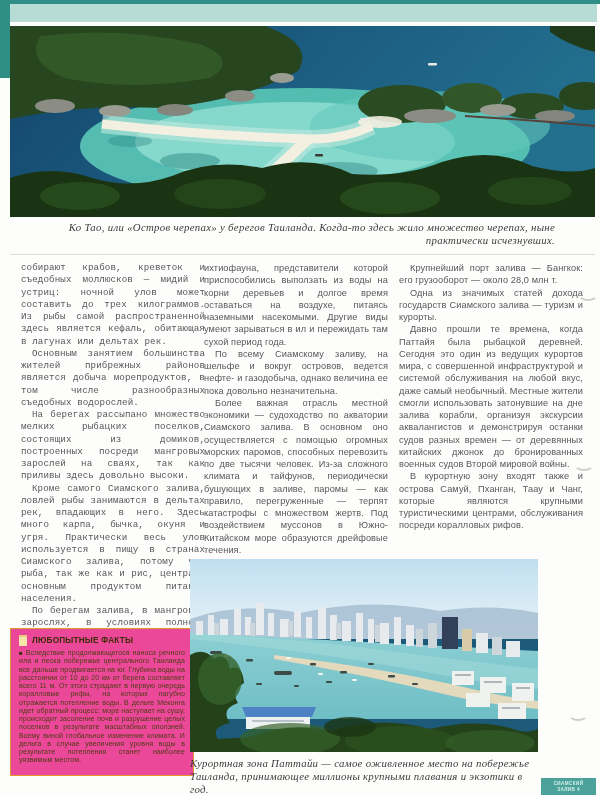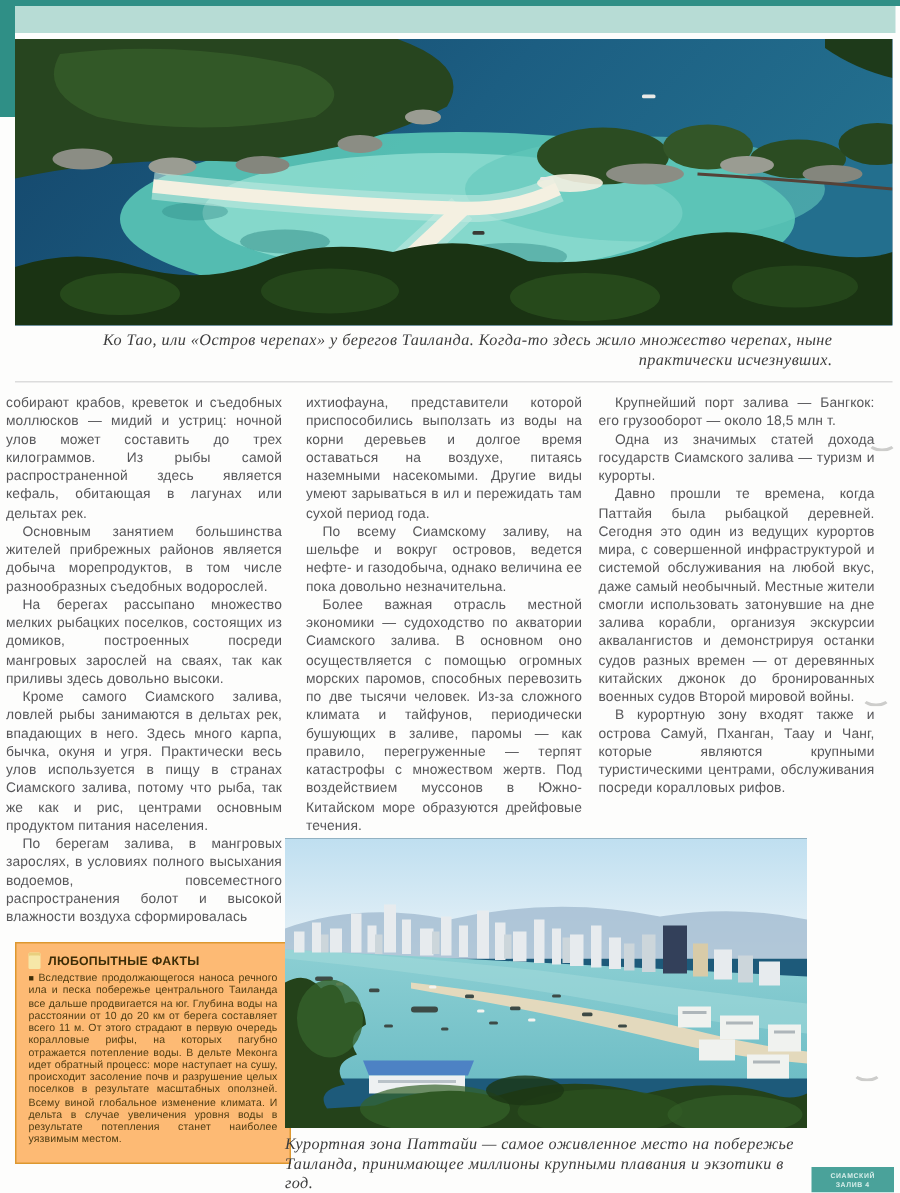--- a/index.html
+++ b/index.html
@@ -27,30 +27,30 @@
   .caption-bottom{left:190px;top:757px;width:352px;text-align:left;}
 
   .rule{position:absolute;left:10px;top:254px;width:585px;height:1px;background:#dcdcdc;}
 
   
   .col{
     position:absolute;top:262px;width:184px;
     font-size:9.2px;line-height:12.25px;color:#57575a;
     text-align:justify;letter-spacing:.1px;
   }
-  .col-1{left:4px;}
+  .col-1{left:21px;font-family:Liberation Mono, monospace;}
   .col-2{left:204px;}
   .col-3{left:399px;}
   .col p{margin:0;text-indent:11px;}
   .col p.noind{text-indent:0;}
 
   
   .facts{
     position:absolute;left:10px;top:628px;width:184px;height:148px;
-    background:#fdba74;border:1px solid #dd9830;box-sizing:border-box;
+    background:#ec4899;border:1px solid #dd9830;box-sizing:border-box;
     padding:6px 8px 4px 8px;overflow:hidden;
   }
   .facts-head{display:flex;align-items:center;margin-bottom:3px;}
   .facts-icon{
     width:8px;height:11px;background:#f6e7a8;border-radius:1px;
     margin-right:5px;box-shadow:inset 0 2px 0 #e9cf7e;flex:0 0 auto;
   }
   .facts-title{font-size:8.2px;font-weight:bold;color:#3c2c06;letter-spacing:.2px;}
   .facts-body{
     font-size:7px;line-height:8.25px;color:#4e3c12;text-align:justify;letter-spacing:.1px;
@@ -151,21 +151,21 @@
   <p>По берегам залива, в мангровых зарослях, в условиях полного высыхания водоемов, повсеместного распространения болот и высокой влажности воздуха сформировалась</p>
 </div>
 
 <div class="col col-2">
   <p class="noind">ихтиофауна, представители которой приспособились выползать из воды на корни деревьев и долгое время оставаться на воздухе, питаясь наземными насекомыми. Другие виды умеют зарываться в ил и пережидать там сухой период года.</p>
   <p>По всему Сиамскому заливу, на шельфе и вокруг островов, ведется нефте- и газодобыча, однако величина ее пока довольно незначительна.</p>
   <p>Более важная отрасль местной экономики — судоходство по акватории Сиамского залива. В основном оно осуществляется с помощью огромных морских паромов, способных перевозить по две тысячи человек. Из-за сложного климата и тайфунов, периодически бушующих в заливе, паромы — как правило, перегруженные — терпят катастрофы с множеством жертв. Под воздействием муссонов в Южно-Китайском море образуются дрейфовые течения.</p>
 </div>
 
 <div class="col col-3">
-  <p>Крупнейший порт залива — Бангкок: его грузооборот — около 18,5 млн т.</p>
+  <p>Крупнейший порт залива — Бангкок: его грузооборот — около 28,0 млн т.</p>
   <p>Одна из значимых статей дохода государств Сиамского залива — туризм и курорты.</p>
   <p>Давно прошли те времена, когда Паттайя была рыбацкой деревней. Сегодня это один из ведущих курортов мира, с совершенной инфраструктурой и системой обслуживания на любой вкус, даже самый необычный. Местные жители смогли использовать затонувшие на дне залива корабли, организуя экскурсии аквалангистов и демонстрируя останки судов разных времен — от деревянных китайских джонок до бронированных военных судов Второй мировой войны.</p>
   <p>В курортную зону входят также и острова Самуй, Пханган, Таау и Чанг, которые являются крупными туристическими центрами, обслуживания посреди коралловых рифов.</p>
 </div>
 
 <div class="facts">
   <div class="facts-head">
     <span class="facts-icon"></span>
     <span class="facts-title">ЛЮБОПЫТНЫЕ ФАКТЫ</span>
   </div>

